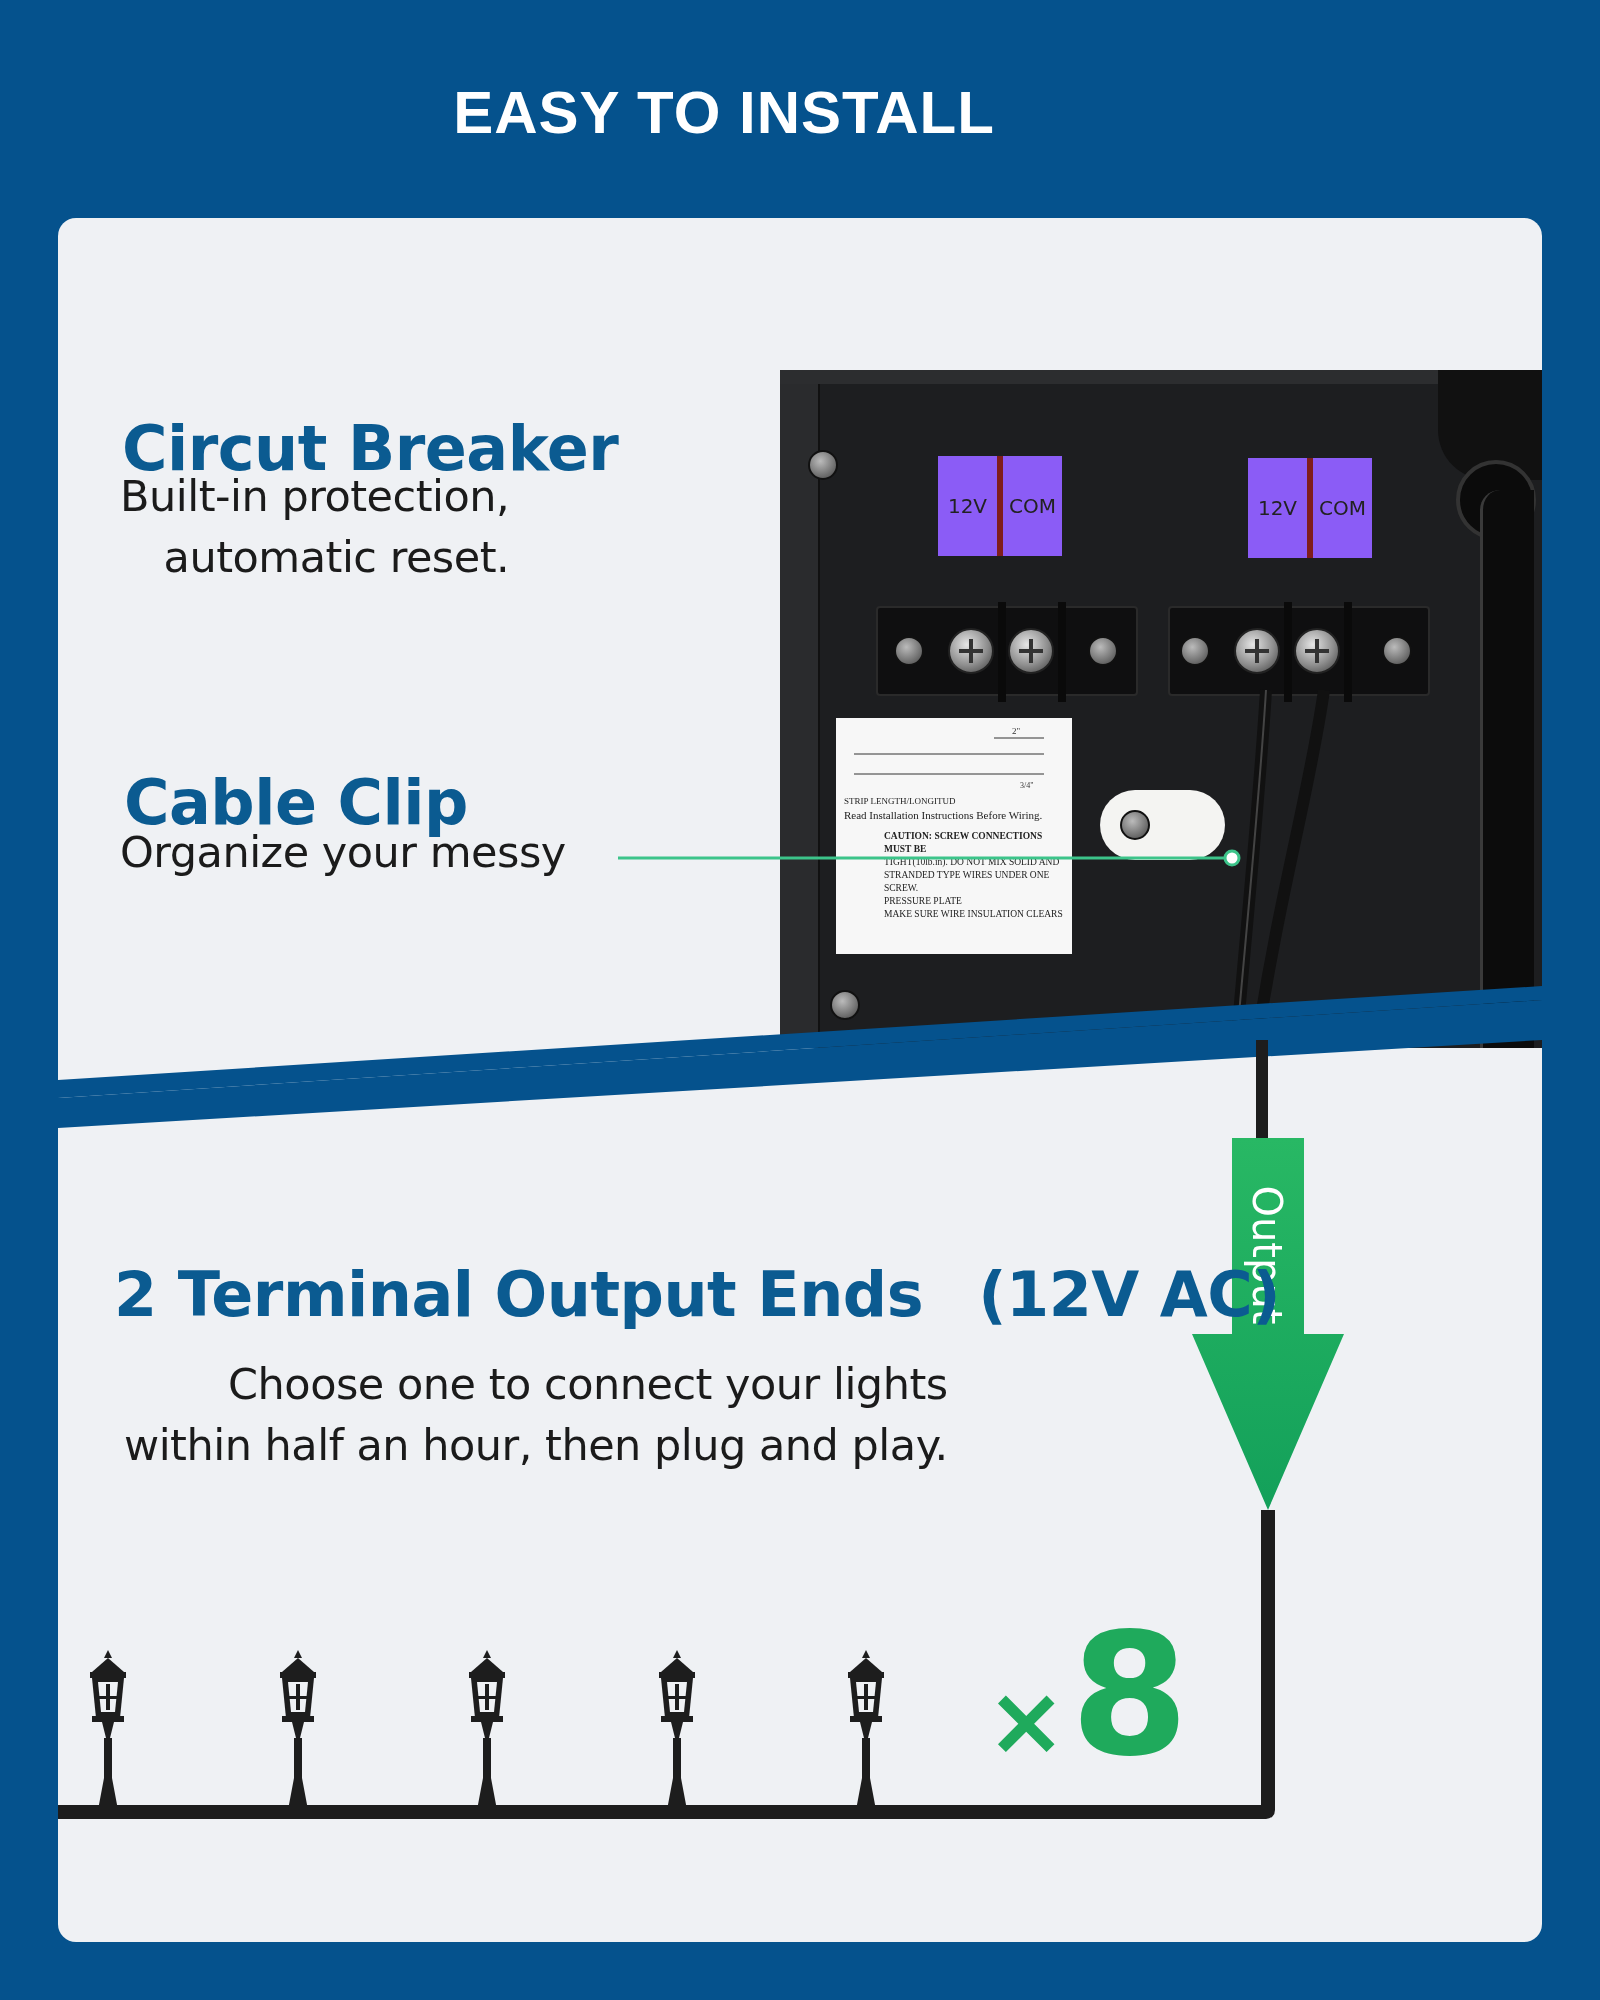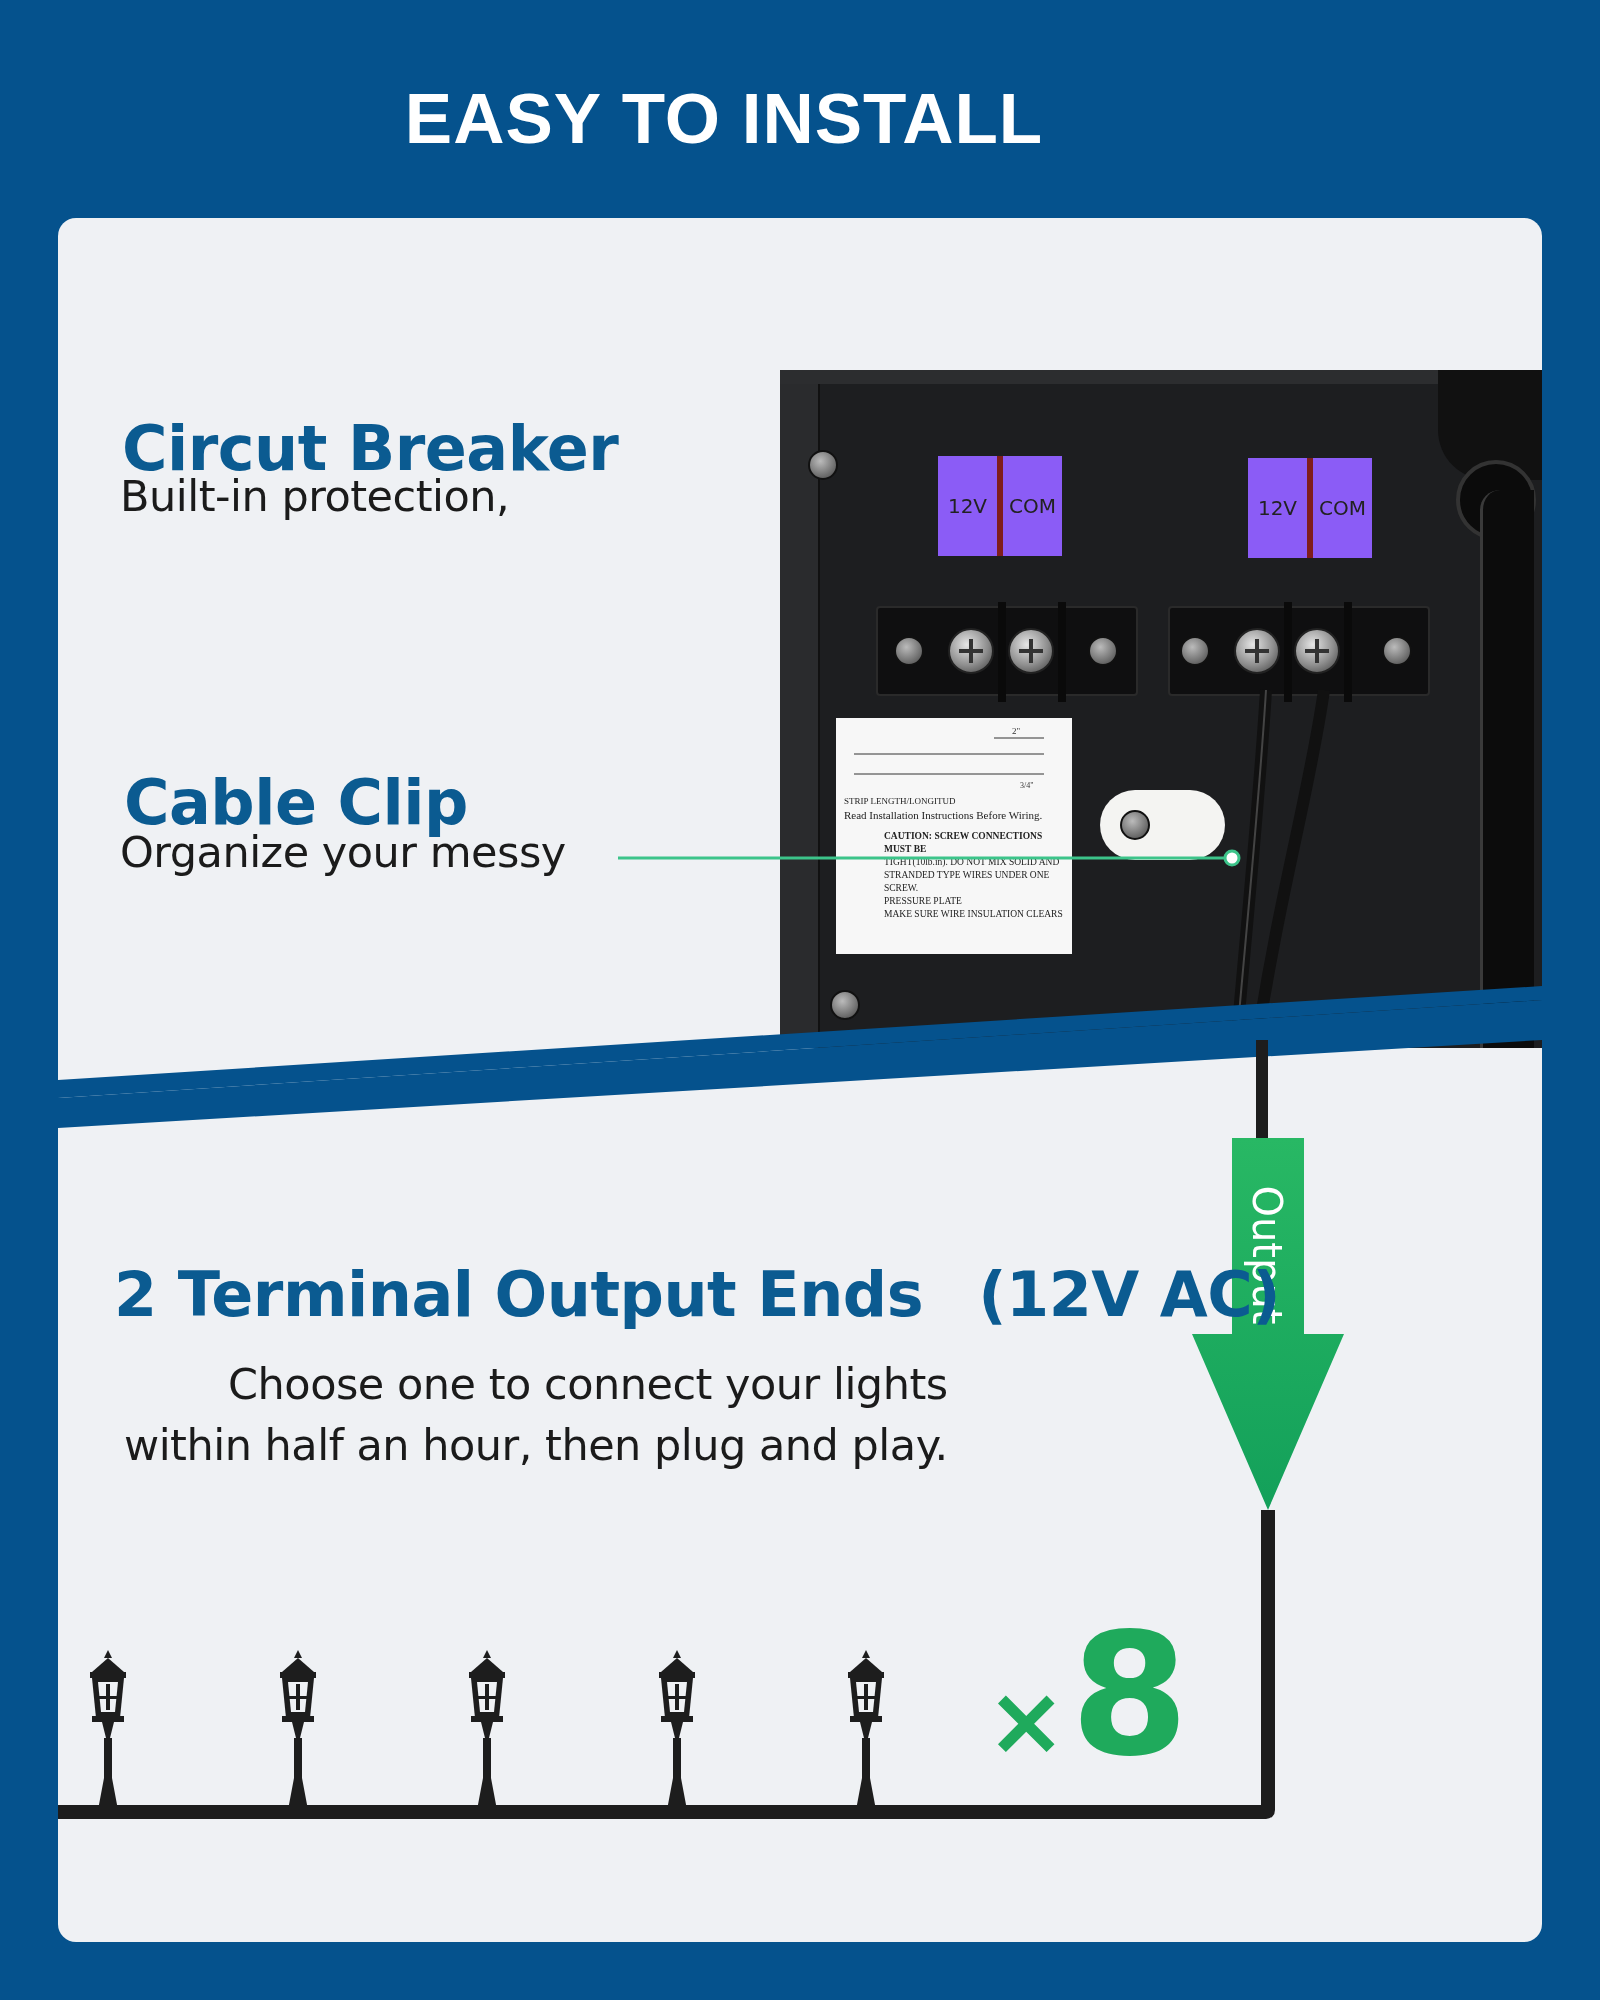--- a/index.html
+++ b/index.html
@@ -6,21 +6,21 @@
   html, body { width: 1600px; height: 2000px; overflow: hidden; }
   body {
     background: #05528d;
     font-family: "DejaVu Sans", "Liberation Sans", sans-serif;
     position: relative;
   }
   .title {
     position: absolute; left: 0; top: 78px; width: 1448px;
     text-align: center; color: #ffffff;
     font-family: "Liberation Sans", "DejaVu Sans", sans-serif;
-    font-weight: 700; font-size: 71px; letter-spacing: 1px;
+    font-weight: 700; font-size: 60px; letter-spacing: 1px;
   }
   .panel {
     position: absolute; left: 58px; width: 1484px;
     background: #eff1f4;
     overflow: hidden;
   }
   .panel-top { top: 218px; height: 880px; border-radius: 18px 18px 0 0; }
   .panel-bottom { top: 1040px; height: 902px; border-radius: 0 0 18px 18px; }
   .divider-svg { position: absolute; left: 0; top: 0; }
   .heading {
@@ -186,20 +186,21 @@
   <path d="M1268 1510 L1268 1810 Q1268 1812 1266 1812 L58 1812" stroke="#1d1d1d" stroke-width="14" fill="none" stroke-linejoin="round"></path>
 </svg>
 
 <div class="output-label">
   <span>Output</span>
 </div>
 
 <div class="heading" style="left:122px;top:368px;font-size:62px;">Circut Breaker</div>
 <div class="body-text" style="left:120px;top:466px;">
   <span class="line">Built-in protection,</span>
+  <span class="line">automatic reset.</span>
 </div>
 
 <div class="heading" style="left:124px;top:722px;font-size:62px;">Cable Clip</div>
 <div class="body-text" style="left:120px;top:822px;">
   <span class="line">Organize your messy</span>
 </div>
 
 <div class="heading" style="left:114px;top:1214px;font-size:62px;">
   <span>2 Terminal Output Ends</span>
   <span style="margin-left:34px;">(12V AC)</span>

